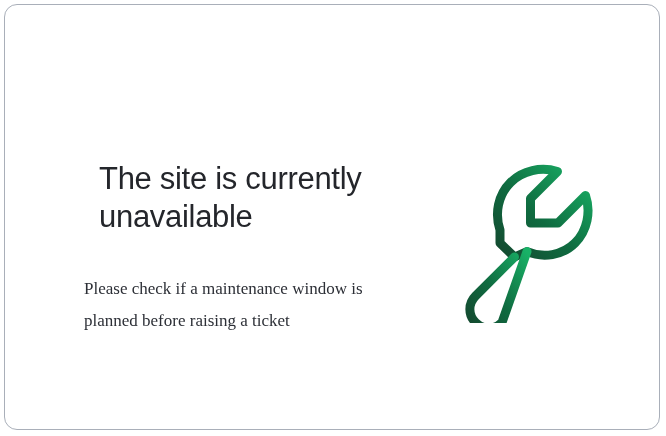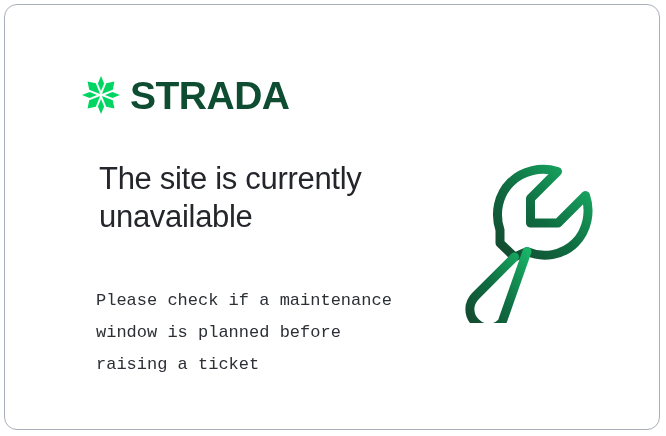--- a/index.html
+++ b/index.html
@@ -66,22 +66,22 @@
     letter-spacing: -0.3px;
     color: #24262b;
   }
 
   
   .body-copy {
     position: absolute;
     left: 79px;
     top: 268px;
     width: 305px;
-    margin: 12px;
-    font-family: Liberation Mono, monospace;
+    margin: 0;
+    font-family: Liberation Serif, serif;
     font-size: 17px;
     font-weight: 400;
     line-height: 32px;
     color: #2c2f36;
   }
 
   
   .wrench {
     position: absolute;
     left: 452px;
@@ -93,38 +93,20 @@
     display: block;
     width: 100%;
     height: 100%;
   }
 </style>
 </head>
 <body>
 
 <div class="page-card">
 
-  <div class="brand">
-    <span class="brand-mark">
-      <svg viewBox="0 0 40 40" xmlns="http://www.w3.org/2000/svg" aria-hidden="true">
-        <g fill="#00d563">
-
-          <polygon points="20,1 23.1,8.6 20,16 16.9,8.6"></polygon>
-          <polygon points="20,39 23.1,31.4 20,24 16.9,31.4"></polygon>
-          <polygon points="1,20 8.6,16.9 16,20 8.6,23.1"></polygon>
-          <polygon points="39,20 31.4,16.9 24,20 31.4,23.1"></polygon>
-          <polygon points="6.6,6.6 14.8,8.2 19.1,19.1 8.2,14.8"></polygon>
-          <polygon points="33.4,33.4 25.2,31.8 20.9,20.9 31.8,25.2"></polygon>
-          <polygon points="33.4,6.6 31.8,14.8 20.9,19.1 25.2,8.2"></polygon>
-          <polygon points="6.6,33.4 8.2,25.2 19.1,20.9 14.8,31.8"></polygon>
-        </g>
-      </svg>
-    </span>
-    <span class="brand-word">STRADA</span>
-  </div>
 
   <h1 class="headline">The site is currently unavailable</h1>
 
   <p class="body-copy">Please check if a maintenance window is planned before raising a ticket</p>
 
   <div class="wrench">
     <svg viewBox="0 0 166 170" xmlns="http://www.w3.org/2000/svg" aria-hidden="true">
       <defs>
         <linearGradient id="wrenchGrad" x1="0" y1="1" x2="1" y2="0">
           <stop offset="0%" stop-color="#14482f"></stop>

